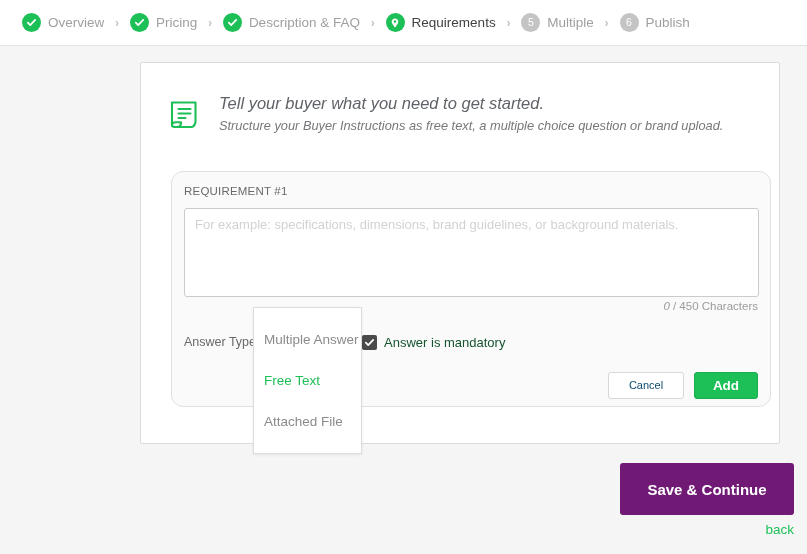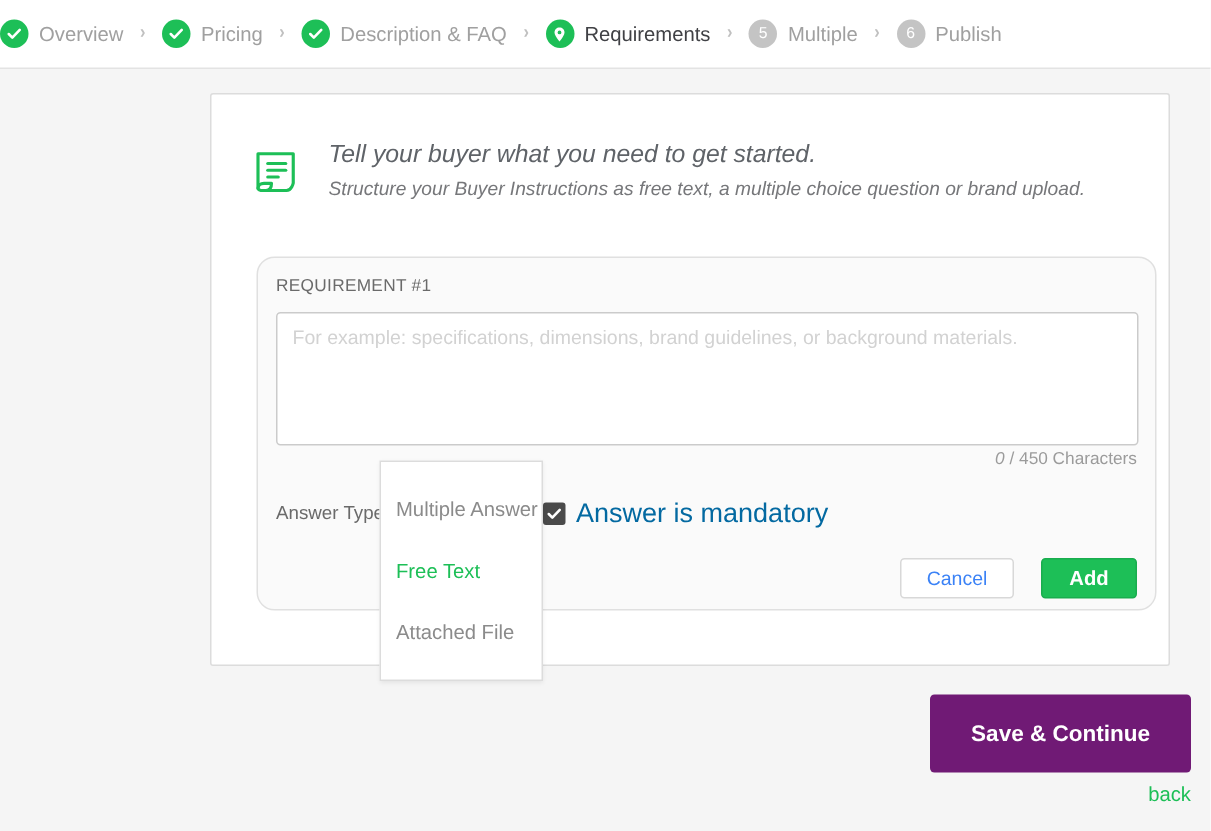--- a/index.html
+++ b/index.html
@@ -19,20 +19,21 @@
 
   
   .topbar {
     position: absolute;
     left: 0; top: 0;
     width: 807px; height: 46px;
     background: #ffffff;
     border-bottom: 1px solid #e3e3e3;
     display: flex;
     align-items: center;
+    padding-left: 22px;
   }
   .crumb {
     display: flex;
     align-items: center;
     height: 46px;
   }
   .crumb-badge {
     width: 19px; height: 19px;
     border-radius: 50%;
     display: inline-flex;
@@ -170,41 +171,41 @@
     background: #4a4a4a;
     border-radius: 2px;
     display: inline-flex;
     align-items: center;
     justify-content: center;
     flex: 0 0 auto;
     margin-right: 7px;
     cursor: pointer;
   }
   .mandatory-label {
-    font-size: 18px;
-    color: #0369a1;
+    font-size: 13px;
+    color: #14532d;
     white-space: nowrap;
   }
 
   .panel-actions {
     position: absolute;
     right: 12px; top: 200px;
     display: flex;
     align-items: center;
   }
   .btn-cancel {
     width: 76px; height: 27px;
     background: #ffffff;
     border: 1px solid #d8d8d8;
     border-radius: 3px;
-    color: #3b82f6;
-    font-size: 13px;
-    font-family: "Liberation Sans", sans-serif;
-    cursor: pointer;
-    margin-right: 18px;
+    color: #0c4a6e;
+    font-size: 11px;
+    font-family: "Liberation Sans", sans-serif;
+    cursor: pointer;
+    margin-right: 10px;
     line-height: 1;
   }
   .btn-add {
     width: 64px; height: 27px;
     background: #1dbf57;
     border: 1px solid #19ad4e;
     border-radius: 3px;
     color: #ffffff;
     font-size: 13.5px;
     font-weight: bold;

